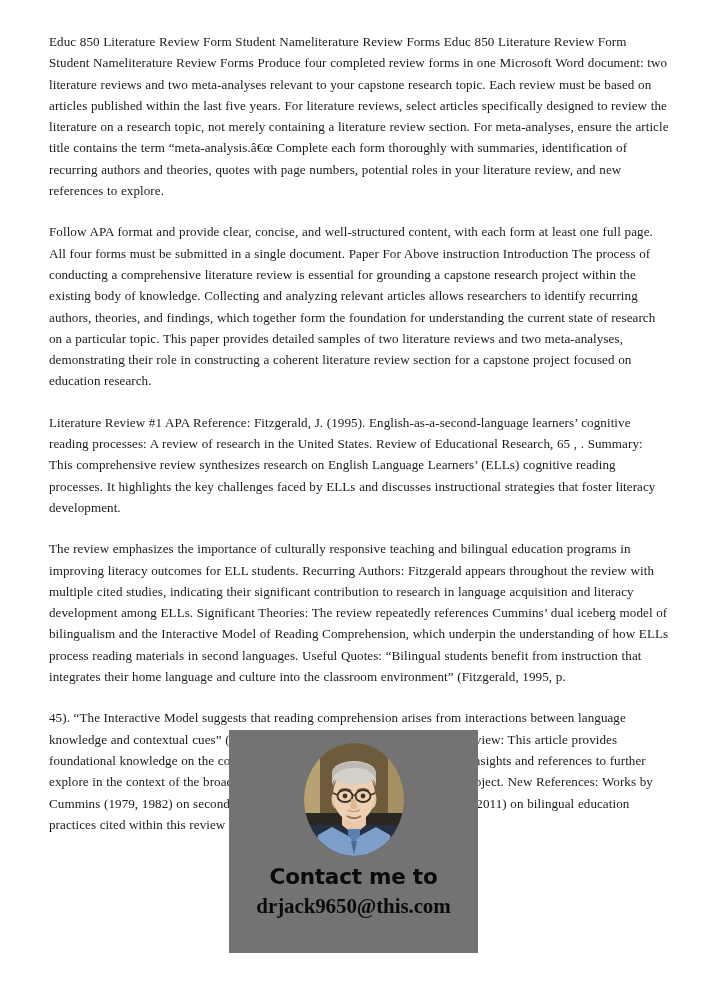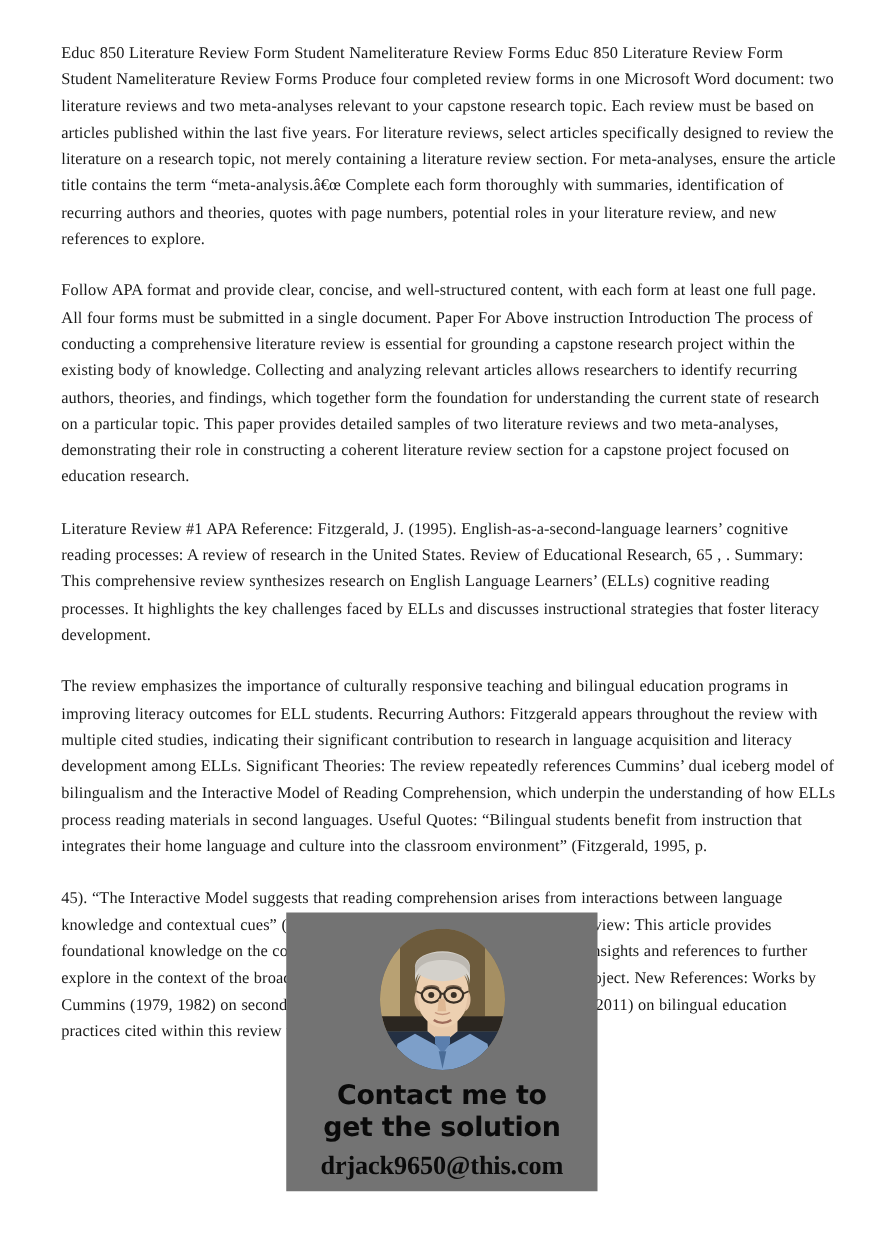--- a/index.html
+++ b/index.html
@@ -141,17 +141,16 @@
           <path d="M47 56 L46 66 L53 66 L52 56" fill="#dfb894"></path>
           <path d="M44 67 C47 69, 53 69, 56 67" stroke="#c0927a" stroke-width="1.2" fill="none"></path>
           <path d="M43 73 C47 76, 53 76, 57 73" stroke="#9d6b5a" stroke-width="1.8" fill="none"></path>
           <path d="M29 50 C26 56, 28 64, 32 66" fill="#e3c4a6"></path>
           <path d="M71 50 C74 56, 72 64, 68 66" fill="#e3c4a6"></path>
         </g>
       </svg>
     </div>
 
     <div class="overlay-line1">Contact me to</div>
-    <div class="overlay-line2">get the solution</div>
     <div class="overlay-email">drjack9650@this.com</div>
   </div>
 
 </div>
 
 </body></html>

